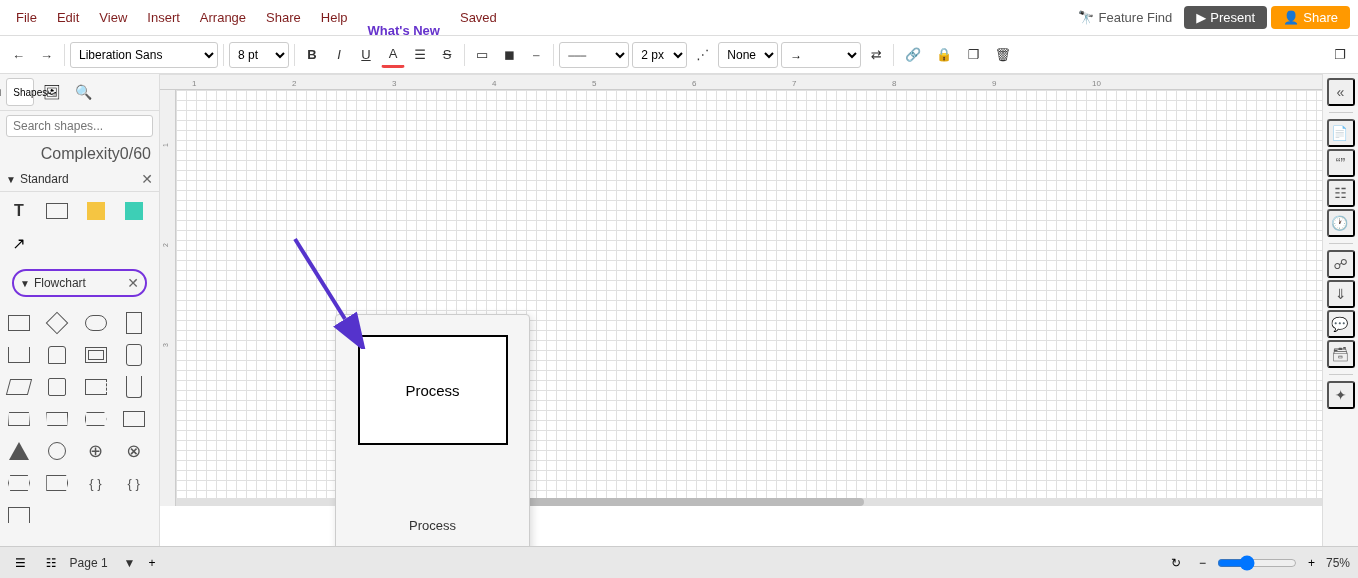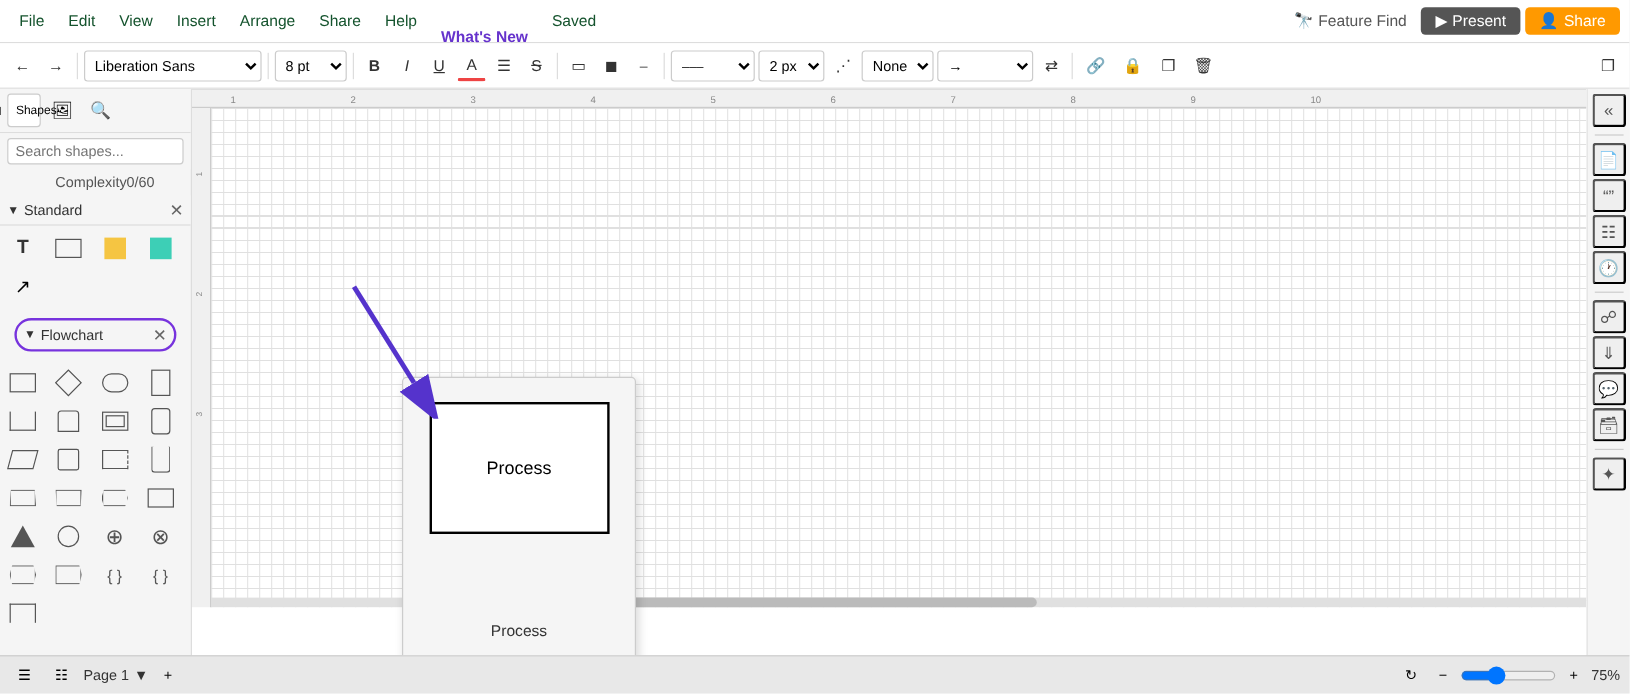--- a/index.html
+++ b/index.html
@@ -3,21 +3,21 @@
   <meta charset="utf-8">
   <style>
     * { box-sizing: border-box; margin: 0; padding: 0; }
     body { font-family: Arial, sans-serif; font-size: 12px; background: #f0f0f0; overflow: hidden; width: 1358px; height: 578px; display: flex; flex-direction: column; }
 
     
     #menubar {
       display: flex; align-items: center; background: #fff; border-bottom: 1px solid #ddd;
       padding: 0 8px; height: 36px; gap: 4px;
     }
-    .menu-item { padding: 4px 8px; cursor: pointer; font-size: 13px; color: #14532d; }
+    .menu-item { padding: 4px 8px; cursor: pointer; font-size: 13px; color: #7f1d1d; }
     .menu-item.highlight { color: #6633cc; font-weight: bold; margin-top: 25px; }
     .btn-present {
       background: #555; color: #fff; border: none; padding: 4px 12px; border-radius: 4px;
       cursor: pointer; font-size: 13px; display: flex; align-items: center; gap: 4px;
     }
     .btn-share {
       background: #f90; color: #fff; border: none; padding: 4px 12px; border-radius: 4px;
       cursor: pointer; font-size: 13px; display: flex; align-items: center; gap: 4px;
     }
     .spacer { flex: 1; }
@@ -40,21 +40,21 @@
     .tb-sep { width: 1px; background: #ddd; height: 22px; margin: 0 2px; }
     .tb-bold { font-weight: bold; }
     .tb-italic { font-style: italic; }
     .tb-underline { text-decoration: underline; }
 
     
     #main { display: flex; flex: 1; overflow: hidden; }
 
     
     #left-panel { width: 160px; background: #f5f5f5; border-right: 1px solid #ddd; display: flex; flex-direction: column; overflow: hidden; }
-    .panel-complexity { font-size: 12px; color: #555; display: flex; justify-content: center; padding: 4px 8px; margin-left: 16px; }
+    .panel-complexity { font-size: 16px; color: #555; display: flex; justify-content: flex-end; padding: 4px 8px; margin-left: 16px; }
 
     
     #shapes-header { display: flex; align-items: center; padding: 4px 6px; gap: 4px; background: #f5f5f5; border-bottom: 1px solid #ddd; }
     .shapes-icon { width: 28px; height: 28px; display: flex; align-items: center; justify-content: center; cursor: pointer; border-radius: 3px; font-size: 14px; }
     .shapes-icon.active { background: #fff; border: 1px solid #ccc; }
 
     
     .shape-section-header {
       display: flex; align-items: center; padding: 4px 6px; background: #f5f5f5;
       border-bottom: 1px solid #ddd; font-size: 12px; color: #333; justify-content: space-between;
@@ -112,21 +112,21 @@
     #arrow-annotation {
       position: absolute; top: 155px; left: 125px; z-index: 30; pointer-events: none;
     }
 
     
     #statusbar {
       display: flex; align-items: center; background: #e8e8e8; border-top: 1px solid #ccc;
       height: 32px; padding: 0 8px; gap: 6px; font-size: 12px; color: #333;
     }
     .status-btn { background: transparent; border: 1px solid transparent; padding: 2px 6px; cursor: pointer; border-radius: 3px; font-size: 12px; }
-    .page-indicator { display: flex; align-items: center; gap: 4px; cursor: pointer; text-align: right; }
+    .page-indicator { display: flex; align-items: center; gap: 16px; cursor: pointer; text-align: right; }
     .zoom-controls { margin-left: auto; display: flex; align-items: center; gap: 4px; }
     .zoom-slider { width: 80px; }
 
     
     #right-panel { width: 36px; background: #f5f5f5; border-left: 1px solid #ddd; display: flex; flex-direction: column; align-items: center; padding: 4px 0; gap: 2px; }
     .rp-btn { width: 28px; height: 28px; display: flex; align-items: center; justify-content: center; cursor: pointer; border-radius: 3px; font-size: 14px; color: #555; }
     .rp-sep { width: 24px; height: 1px; background: #ccc; margin: 4px 0; }
 
     
     .shape-rect { width: 22px; height: 16px; border: 1.5px solid #555; background: transparent; }

